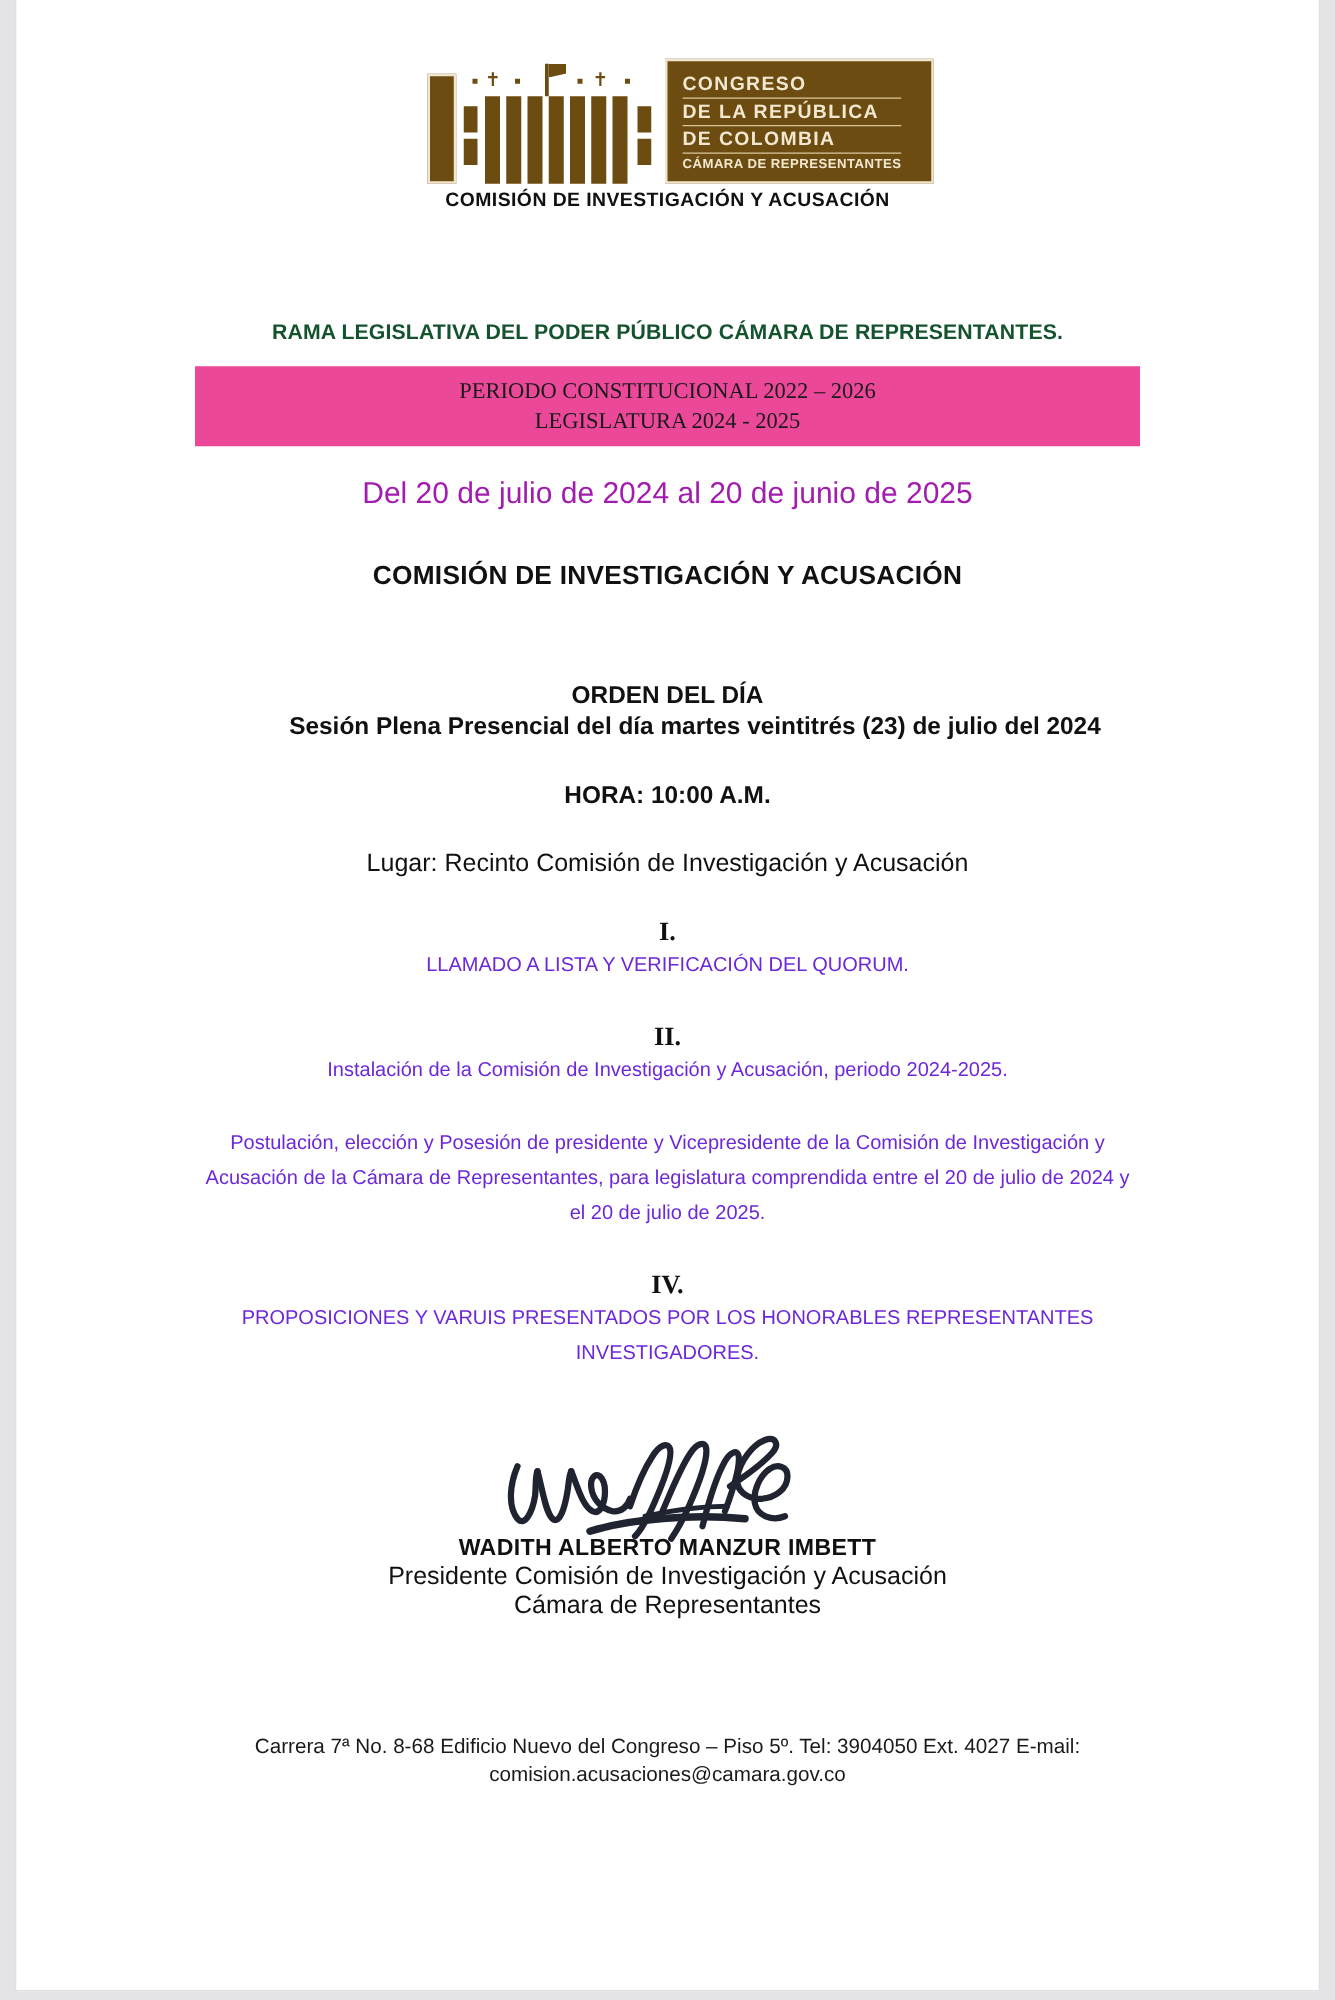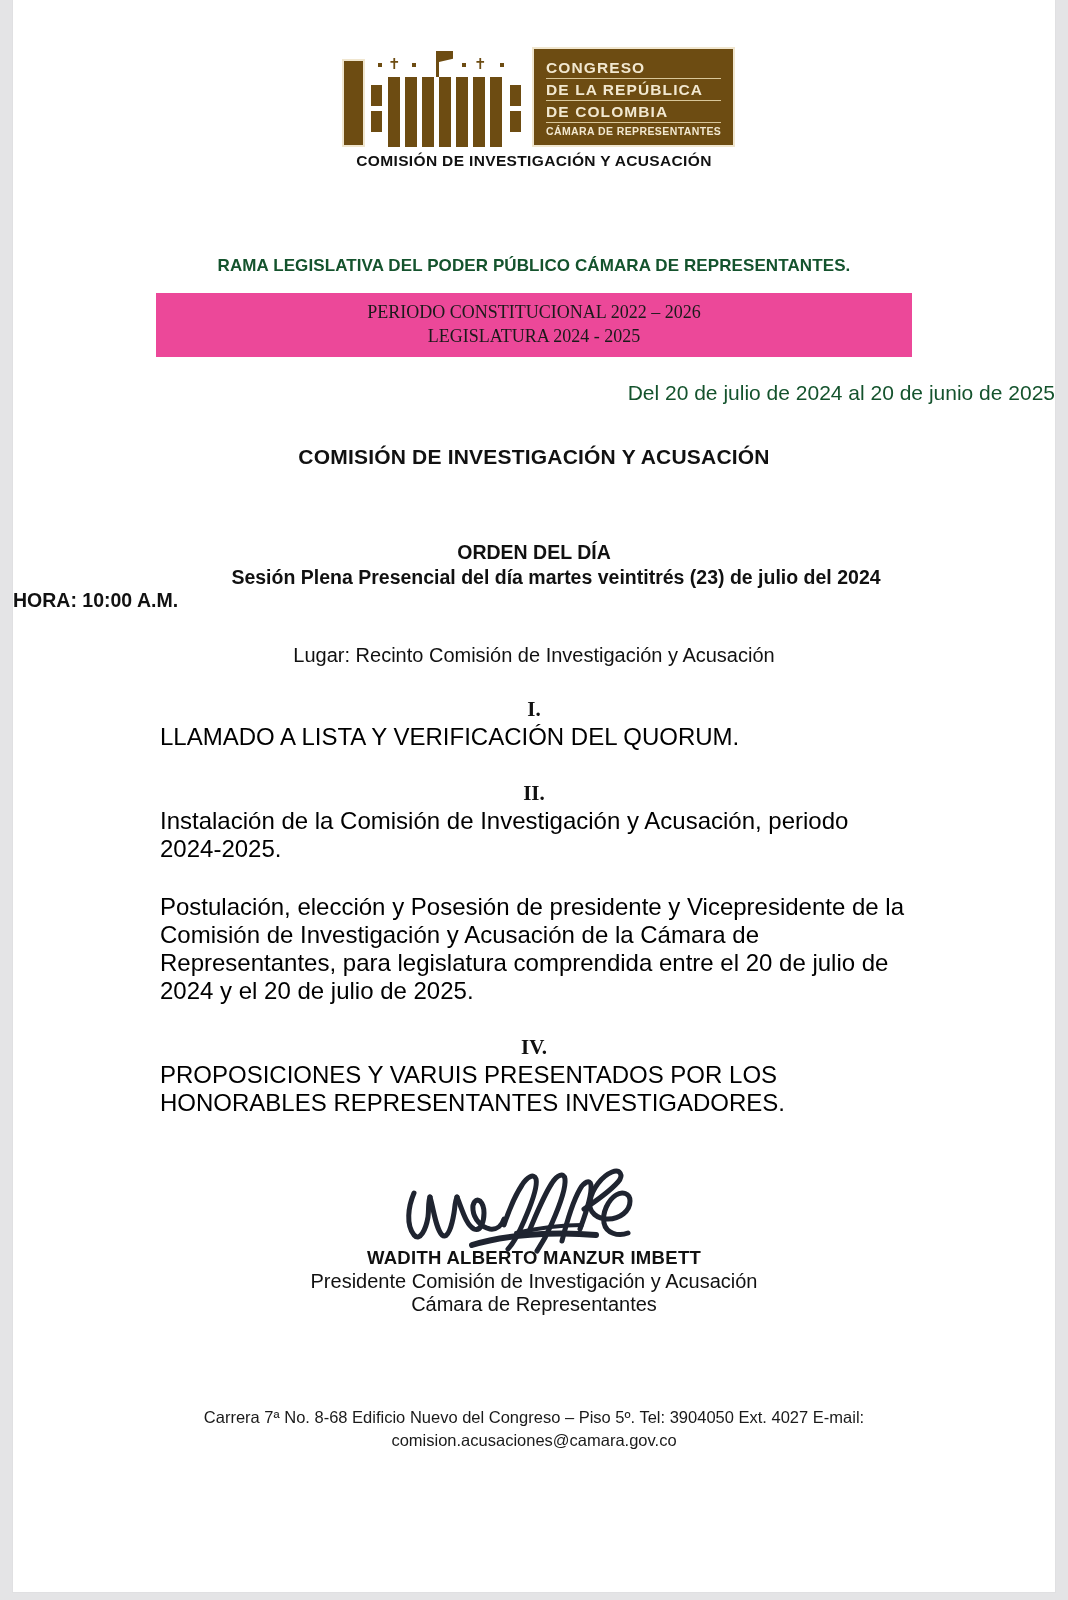--- a/index.html
+++ b/index.html
@@ -83,21 +83,21 @@
     height: 11px;
     background: #6d4c12;
     clip-path: polygon(0 0, 100% 0, 100% 70%, 0 100%);
   }
 
   
   .plaque {
     flex: 1 1 auto;
     background: #6d4c12;
     border: 2px solid #f0e6cf;
-    padding: 7px 12px 5px 12px;
+    padding: 7px 24px 5px 12px;
     display: flex;
     flex-direction: column;
     justify-content: center;
   }
   .plaque .ln {
     color: #f2e8d0;
     font-weight: bold;
     letter-spacing: 1.1px;
     font-size: 15.5px;
     line-height: 17px;
@@ -140,23 +140,23 @@
     background: #ec4899;
     padding: 7px 0 9px 0;
     text-align: center;
     font-family: "Liberation Serif", serif;
     font-size: 18px;
     line-height: 24px;
     color: #1a1a1a;
   }
 
   .del-line {
-    text-align: right;
-    font-size: 21px;
-    color: #14532d;
+    text-align: center;
+    font-size: 24px;
+    color: #a21caf;
     margin-top: 24px;
   }
 
   .comision-title {
     text-align: center;
     font-size: 21px;
     font-weight: bold;
     color: #111;
     letter-spacing: 0.2px;
     margin-top: 40px;
@@ -171,46 +171,48 @@
   }
   .sesion {
     text-align: center;
     font-size: 19.5px;
     font-weight: bold;
     color: #111;
     margin-top: 2px;
     padding-left: 44px;
   }
   .hora {
+    text-align: center;
     font-size: 19.5px;
     font-weight: bold;
     color: #111;
+    margin-top: 32px;
   }
   .lugar {
     text-align: center;
     font-size: 20px;
     color: #111;
     margin-top: 32px;
   }
 
   
   .item { margin-top: 30px; }
   .item-num {
     text-align: center;
     font-family: "Liberation Serif", serif;
     font-weight: bold;
     font-size: 21px;
     color: #111;
     line-height: 24px;
   }
   .item-text {
-    text-align: left;
-    font-size: 24px;
+    text-align: center;
+    font-size: 16px;
     line-height: 28px;
-    color: #000000;
+    color: #6d28d9;
     margin: 2px auto 0 auto;
     width: 748px;
   }
 
   
   .sig-block {
     margin-top: 56px;
     text-align: center;
     position: relative;
   }

